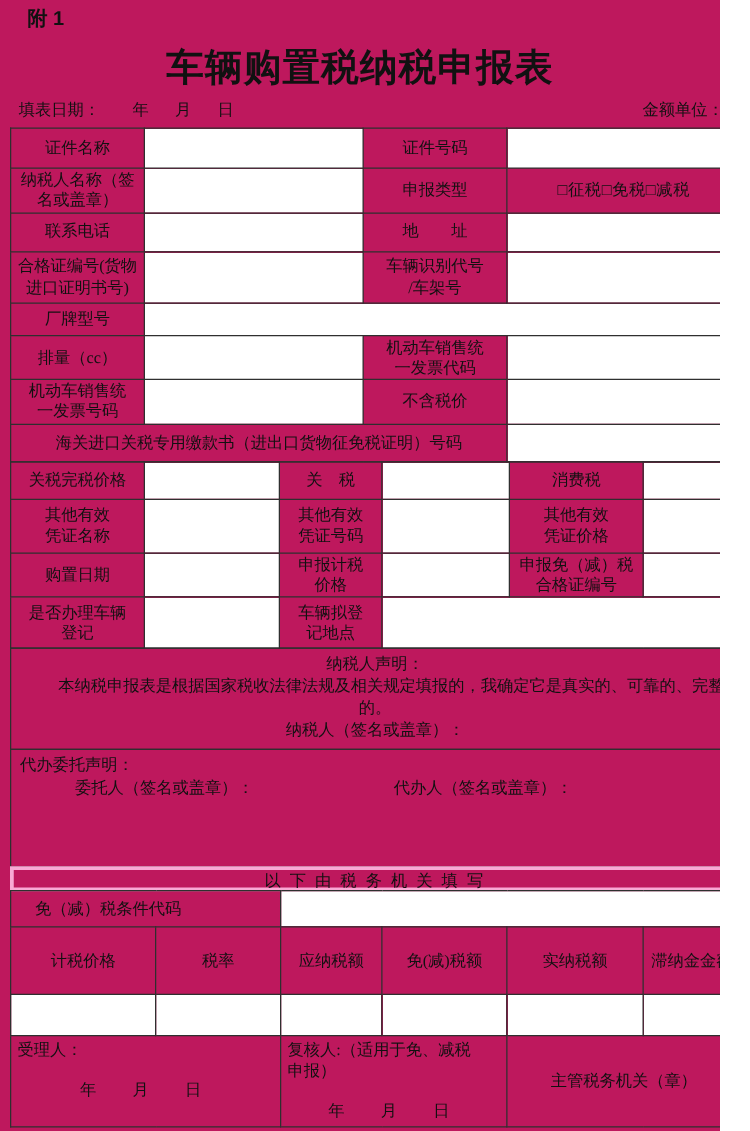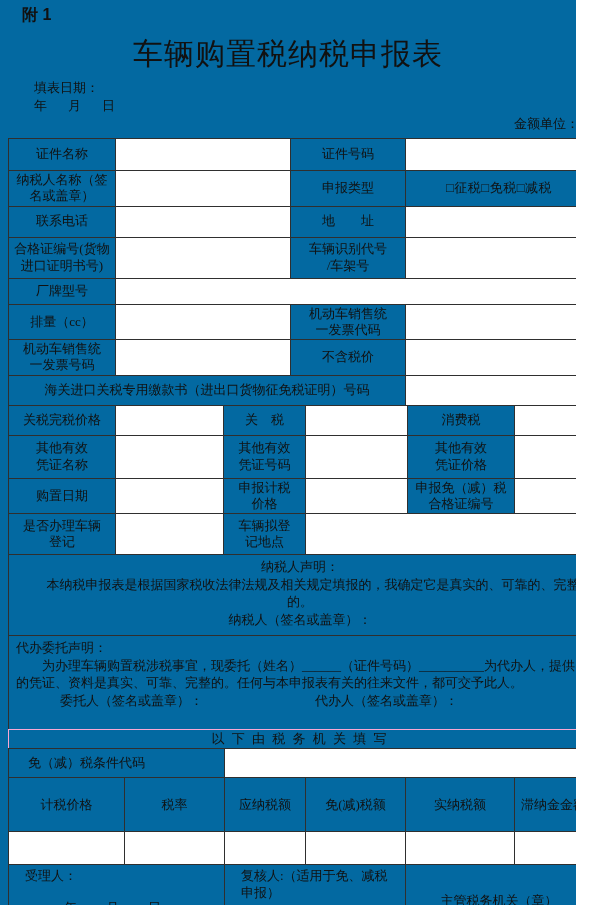--- a/index.html
+++ b/index.html
@@ -1,47 +1,47 @@
 <!DOCTYPE html>
 <html><head>
 <meta charset="utf-8">
 <style>
   html,body{margin:0;padding:0;background:#fff;}
-  .page{position:relative;width:576px;height:905px;background:#0369a1;
+  .page{position:relative;width:576px;height:905px;background:#be185d;
         font-family:"Liberation Serif","DejaVu Serif",serif;color:#111;overflow:hidden;}
   .attachment{margin:5px 0 0 22px;font-size:16px;font-weight:700;
               font-family:"Liberation Sans","DejaVu Sans",sans-serif;}
-  .title{margin:8px 0 4px 0;text-align:center;font-size:30px;font-weight:400;
+  .title{margin:8px 0 4px 0;text-align:center;font-size:30px;font-weight:700;
          font-family:"Liberation Sans","DejaVu Sans",sans-serif;letter-spacing:1px;}
   .sheet{width:584px;margin-left:8px;}
-  .meta-row{display:flex;align-items:baseline;font-size:13px;margin:2px 0 6px 0;flex-direction:column;}
+  .meta-row{display:flex;align-items:baseline;font-size:13px;margin:2px 0 6px 0;}
   .meta-date-label{margin-left:7px;}
   .meta-date-value{margin-left:26px;letter-spacing:4px;}
   .meta-unit{margin-left:auto;}
   table{border-collapse:collapse;table-layout:fixed;width:584px;margin-top:-1px;}
   td{border:1px solid #2f2f2f;font-size:13px;padding:1px 2px;overflow:hidden;}
   td.lbl{text-align:center;white-space:pre-line;line-height:1.25;}
   td.lbl-left{text-align:center;white-space:pre-line;line-height:1.25;}
   td.val{background:#fff;}
   .h26{height:26px}.h29{height:29px}.h30{height:30px}.h31{height:31px}
   .h32{height:32px}.h33{height:33px}.h34{height:34px}.h35{height:35px}
   .h41{height:41px}.h43{height:43px}.h54{height:54px}.h66{height:66px}
   .decl{box-sizing:border-box;border:1px solid #2f2f2f;margin-top:-1px;width:584px;
         padding:3px 7px 0 7px;font-size:13px;line-height:17.5px;}
   .decl-taxpayer{height:82px;text-align:center;}
   .decl-agent{height:95px;}
   .decl-title{white-space:pre-line;}
   .decl-body{text-indent:2em;margin:0;}
   .sig-row{display:flex;}
   .sig-principal{margin-left:44px;}
   .sig-agent{margin-left:112px;}
-  .banner{box-sizing:border-box;border:1px solid #f9a8d4;margin-top:-1px;width:584px;
+  .banner{box-sizing:border-box;border:3px solid #f9a8d4;margin-top:-1px;width:584px;
           height:20px;line-height:18px;text-align:center;font-size:13px;letter-spacing:2px;}
   td.hd{text-align:center;}
-  td.sign-cell{vertical-align:top;padding:3px 16px;}
+  td.sign-cell{vertical-align:top;padding:3px 5px;}
   .sign-label{white-space:pre-line;line-height:1.3;}
   .sign-date{text-align:center;margin-top:14px;letter-spacing:8px;}
   td.stamp-cell{text-align:center;vertical-align:middle;}
   .chk{letter-spacing:0.5px;}
 </style>
 </head>
 <body>
 
 <div class="page">
 
@@ -167,21 +167,20 @@
       </table>
 
     <div class="decl decl-taxpayer">
       <div class="decl-title">纳税人声明：</div>
       <p class="decl-body">本纳税申报表是根据国家税收法律法规及相关规定填报的，我确定它是真实的、可靠的、完整的。</p>
       <div>纳税人（签名或盖章）：</div>
     </div>
 
     <div class="decl decl-agent">
       <div class="decl-title">代办委托声明：</div>
-      <p class="decl-body">为办理车辆购置税涉税事宜，现委托（姓名）______（证件号码）__________为代办人，提供的凭证、资料是真实、可靠、完整的。任何与本申报表有关的往来文件，都可交予此人。</p>
       <div class="sig-row">
         <span class="sig-principal">委托人（签名或盖章）：</span>
         <span class="sig-agent">代办人（签名或盖章）：</span>
       </div>
     </div>
 
     <div class="banner">以 下 由 税 务 机 关 填 写</div>
 
     <table>
       <colgroup>

